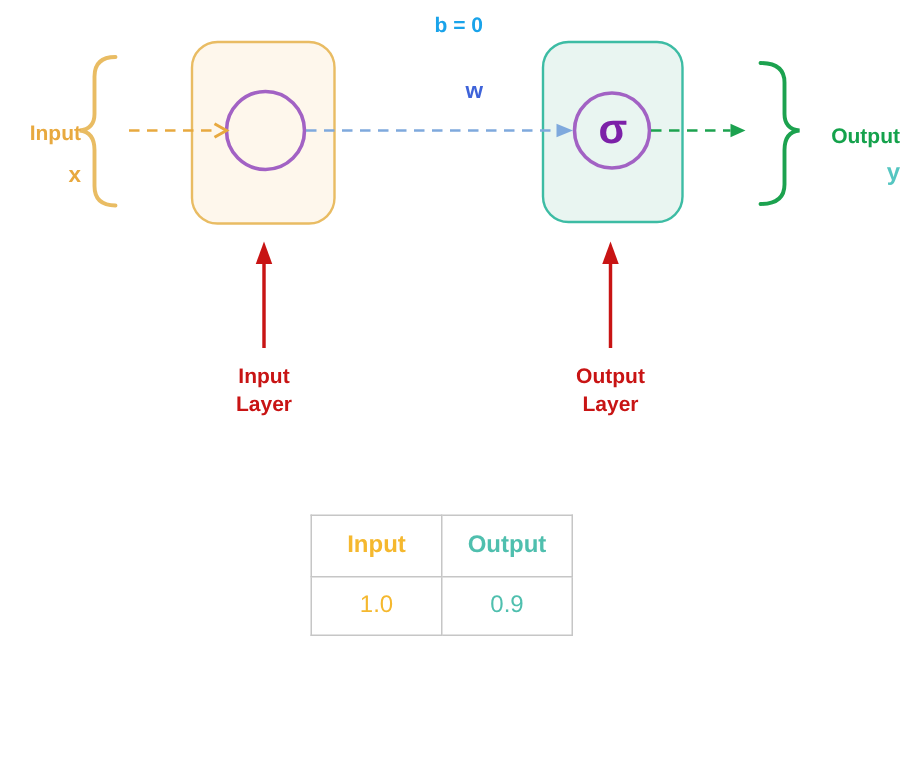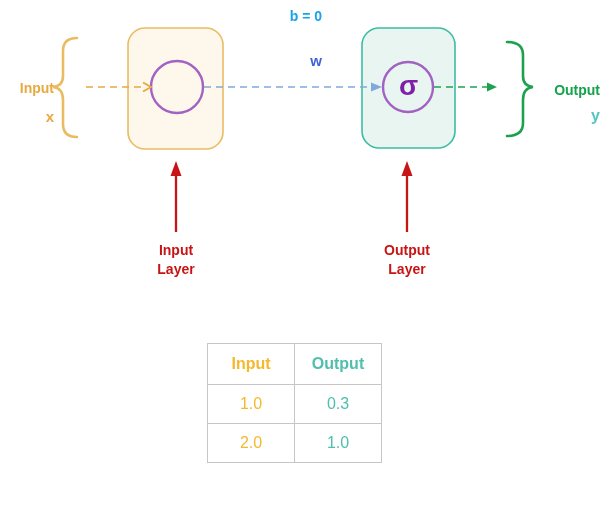--- a/index.html
+++ b/index.html
@@ -86,22 +86,18 @@
   <table class="io">
     <thead>
       <tr>
         <th class="col-input">Input</th>
         <th class="col-output">Output</th>
       </tr>
     </thead>
     <tbody>
       <tr>
         <td class="col-input">1.0</td>
-        <td class="col-output">0.3</td>
-      </tr>
-      <tr>
-        <td class="col-input">2.0</td>
-        <td class="col-output">1.0</td>
+        <td class="col-output">0.9</td>
       </tr>
     </tbody>
   </table>
 
 </div>
 
 </body></html>

